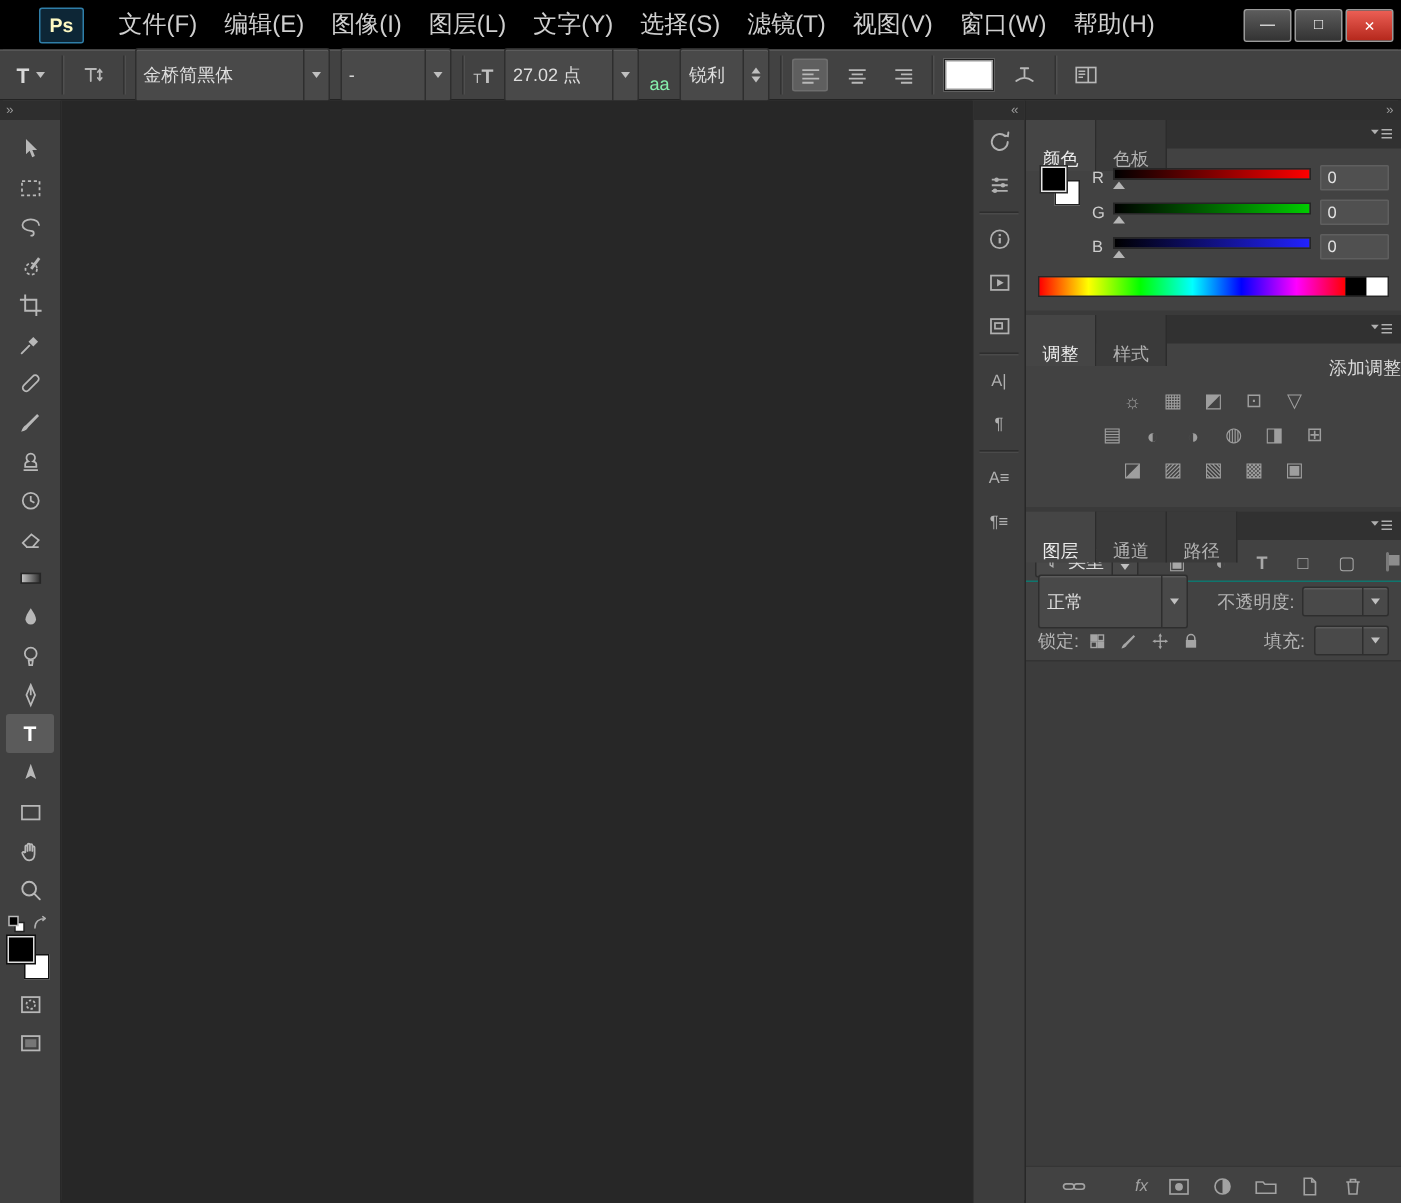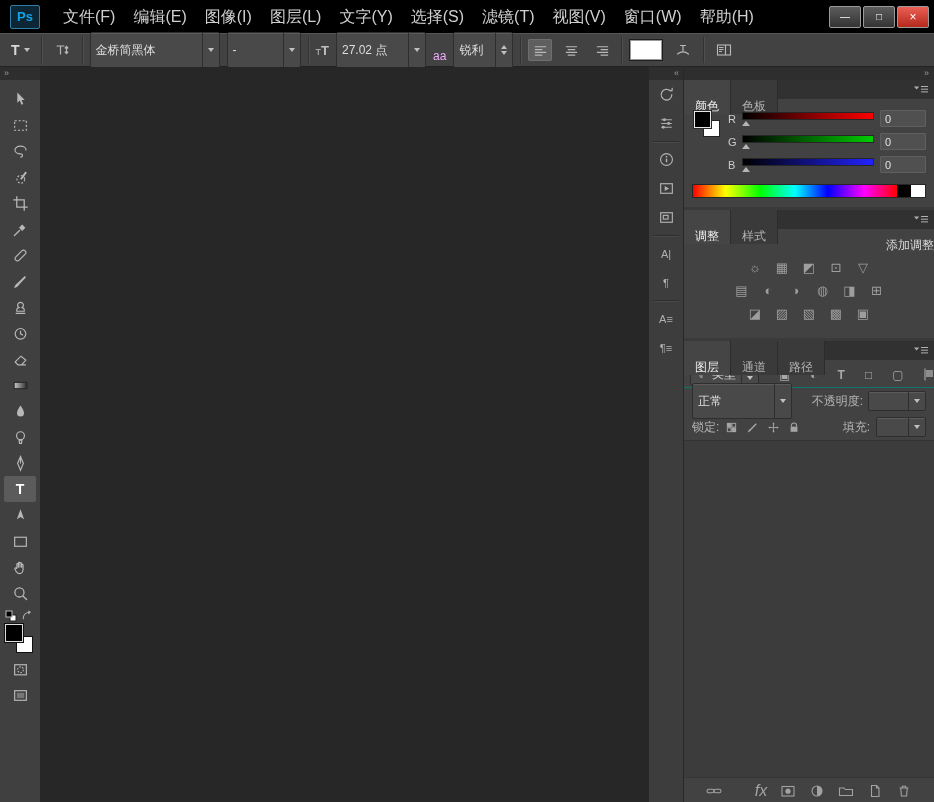--- a/index.html
+++ b/index.html
@@ -1,21 +1,21 @@
 <!DOCTYPE html>
 <html><head>
 <meta charset="utf-8">
 <style>
   html,body{margin:0;padding:0;background:#1b1b1b;}
   body{font-family:"Liberation Sans","DejaVu Sans",sans-serif;font-size:12px;color:#cfcfcf;}
   .app{position:relative;width:934px;height:802px;background:#424242;overflow:hidden;box-shadow:inset 0 0 0 2px #000;}
 
   
   .titlebar{height:33px;background:#000;display:flex;align-items:center;}
-  .ps-logo{margin-left:10px;width:28px;height:22px;background:#0d2636;border:1px solid #2f7ea8;color:#0ea5e9;
+  .ps-logo{margin-left:26px;width:28px;height:22px;background:#0d2636;border:1px solid #2f7ea8;color:#fef9c3;
     font-weight:bold;font-size:13px;display:flex;align-items:center;justify-content:center;border-radius:2px;}
   .menubar{display:flex;margin-left:14px;}
   .menu-item{padding:0 9px;line-height:33px;color:#cfcfcf;font-size:16px;cursor:default;white-space:nowrap;}
   .win-controls{margin-left:auto;display:flex;gap:2px;margin-right:5px;}
   .win-btn{width:30px;height:20px;display:flex;align-items:center;justify-content:center;color:#fff;font-size:10px;
     background:linear-gradient(#5c5c5c,#333);border:1px solid #9a9a9a;border-radius:2px;}
   .win-btn.close{background:linear-gradient(#ec5f55,#b5281c);font-size:12px;}
 
   
   .optionsbar{height:32px;background:#424242;border-top:1px solid #565656;border-bottom:1px solid #232323;
@@ -27,21 +27,21 @@
   .combo{display:flex;align-items:center;height:36px;background:#494949;border:1px solid #2e2e2e;border-radius:2px;
     box-shadow:inset 0 1px 0 #5c5c5c;box-sizing:border-box;}
   .combo-text{flex:1;padding:0 5px;color:#dedede;font-size:12px;white-space:nowrap;overflow:hidden;}
   .combo-arrow{width:16px;align-self:stretch;display:flex;align-items:center;justify-content:center;
     border-left:1px solid #2e2e2e;flex-direction:column;gap:2px;}
   .tri-down{width:0;height:0;border-left:3.5px solid transparent;border-right:3.5px solid transparent;border-top:4px solid #c0c0c0;}
   .tri-up{width:0;height:0;border-left:3.5px solid transparent;border-right:3.5px solid transparent;border-bottom:4px solid #c0c0c0;}
   .combo.font-family{width:130px;} .combo.font-style{width:74px;} .combo.font-size{width:90px;} .combo.aa-combo{width:60px;}
   .size-icon{display:flex;align-items:flex-end;color:#c0c0c0;line-height:1;}
   .t-sm{font-size:9px;} .t-lg{font-size:13px;font-weight:bold;}
-  .aa-label{color:#f0abfc;font-size:12px;margin-top:12px;}
+  .aa-label{color:#86efac;font-size:12px;margin-top:12px;}
   .align-btn{width:24px;height:22px;display:flex;align-items:center;justify-content:center;color:#b8b8b8;border-radius:2px;}
   .align-btn.active{background:#5f5f5f;box-shadow:inset 0 0 0 1px #6e6e6e;}
   .color-swatch{width:32px;height:20px;background:#fff;border:1px solid #1e1e1e;box-shadow:inset 0 0 0 1px #999;}
 
   
   .main{display:flex;height:736px;}
 
   .toolcol{width:40px;background:#404040;border-right:1px solid #282828;display:flex;flex-direction:column;flex:none;}
   .toolcol-header{height:13px;background:#2e2e2e;color:#9a9a9a;font-size:9px;line-height:13px;padding-left:4px;}
   .tools{display:flex;flex-direction:column;align-items:center;padding-top:6px;}
@@ -107,21 +107,21 @@
   .blend-row{height:26px;display:flex;align-items:center;gap:5px;padding:0 8px;flex:none;}
   .blend-combo{width:100px;height:36px;}
   .row-label{color:#b5b5b5;font-size:12px;white-space:nowrap;}
   .small-combo{width:58px;height:20px;}
   .lock-row{height:26px;display:flex;align-items:center;gap:6px;padding:0 8px;flex:none;}
   .lock-icons{display:flex;gap:8px;align-items:center;color:#a5a5a5;}
   .fill-combo{width:50px;height:20px;}
   .layers-list{flex:1;background:#3c3c3c;border-top:1px solid #333;}
   .layers-bottom{height:25px;background:#424242;border-top:1px solid #353535;display:flex;align-items:center;
     justify-content:center;gap:13px;color:#a2a2a2;flex:none;}
-  .fx-glyph{font-size:16px;font-style:italic;color:#a2a2a2;margin-left:20px;}
+  .fx-glyph{font-size:11px;font-style:italic;color:#a2a2a2;margin-left:20px;}
   svg{display:block;}
 </style>
 </head>
 <body>
 
 <div class="app">
 
   <div class="titlebar">
     <div class="ps-logo">Ps</div>
     <div class="menubar">

